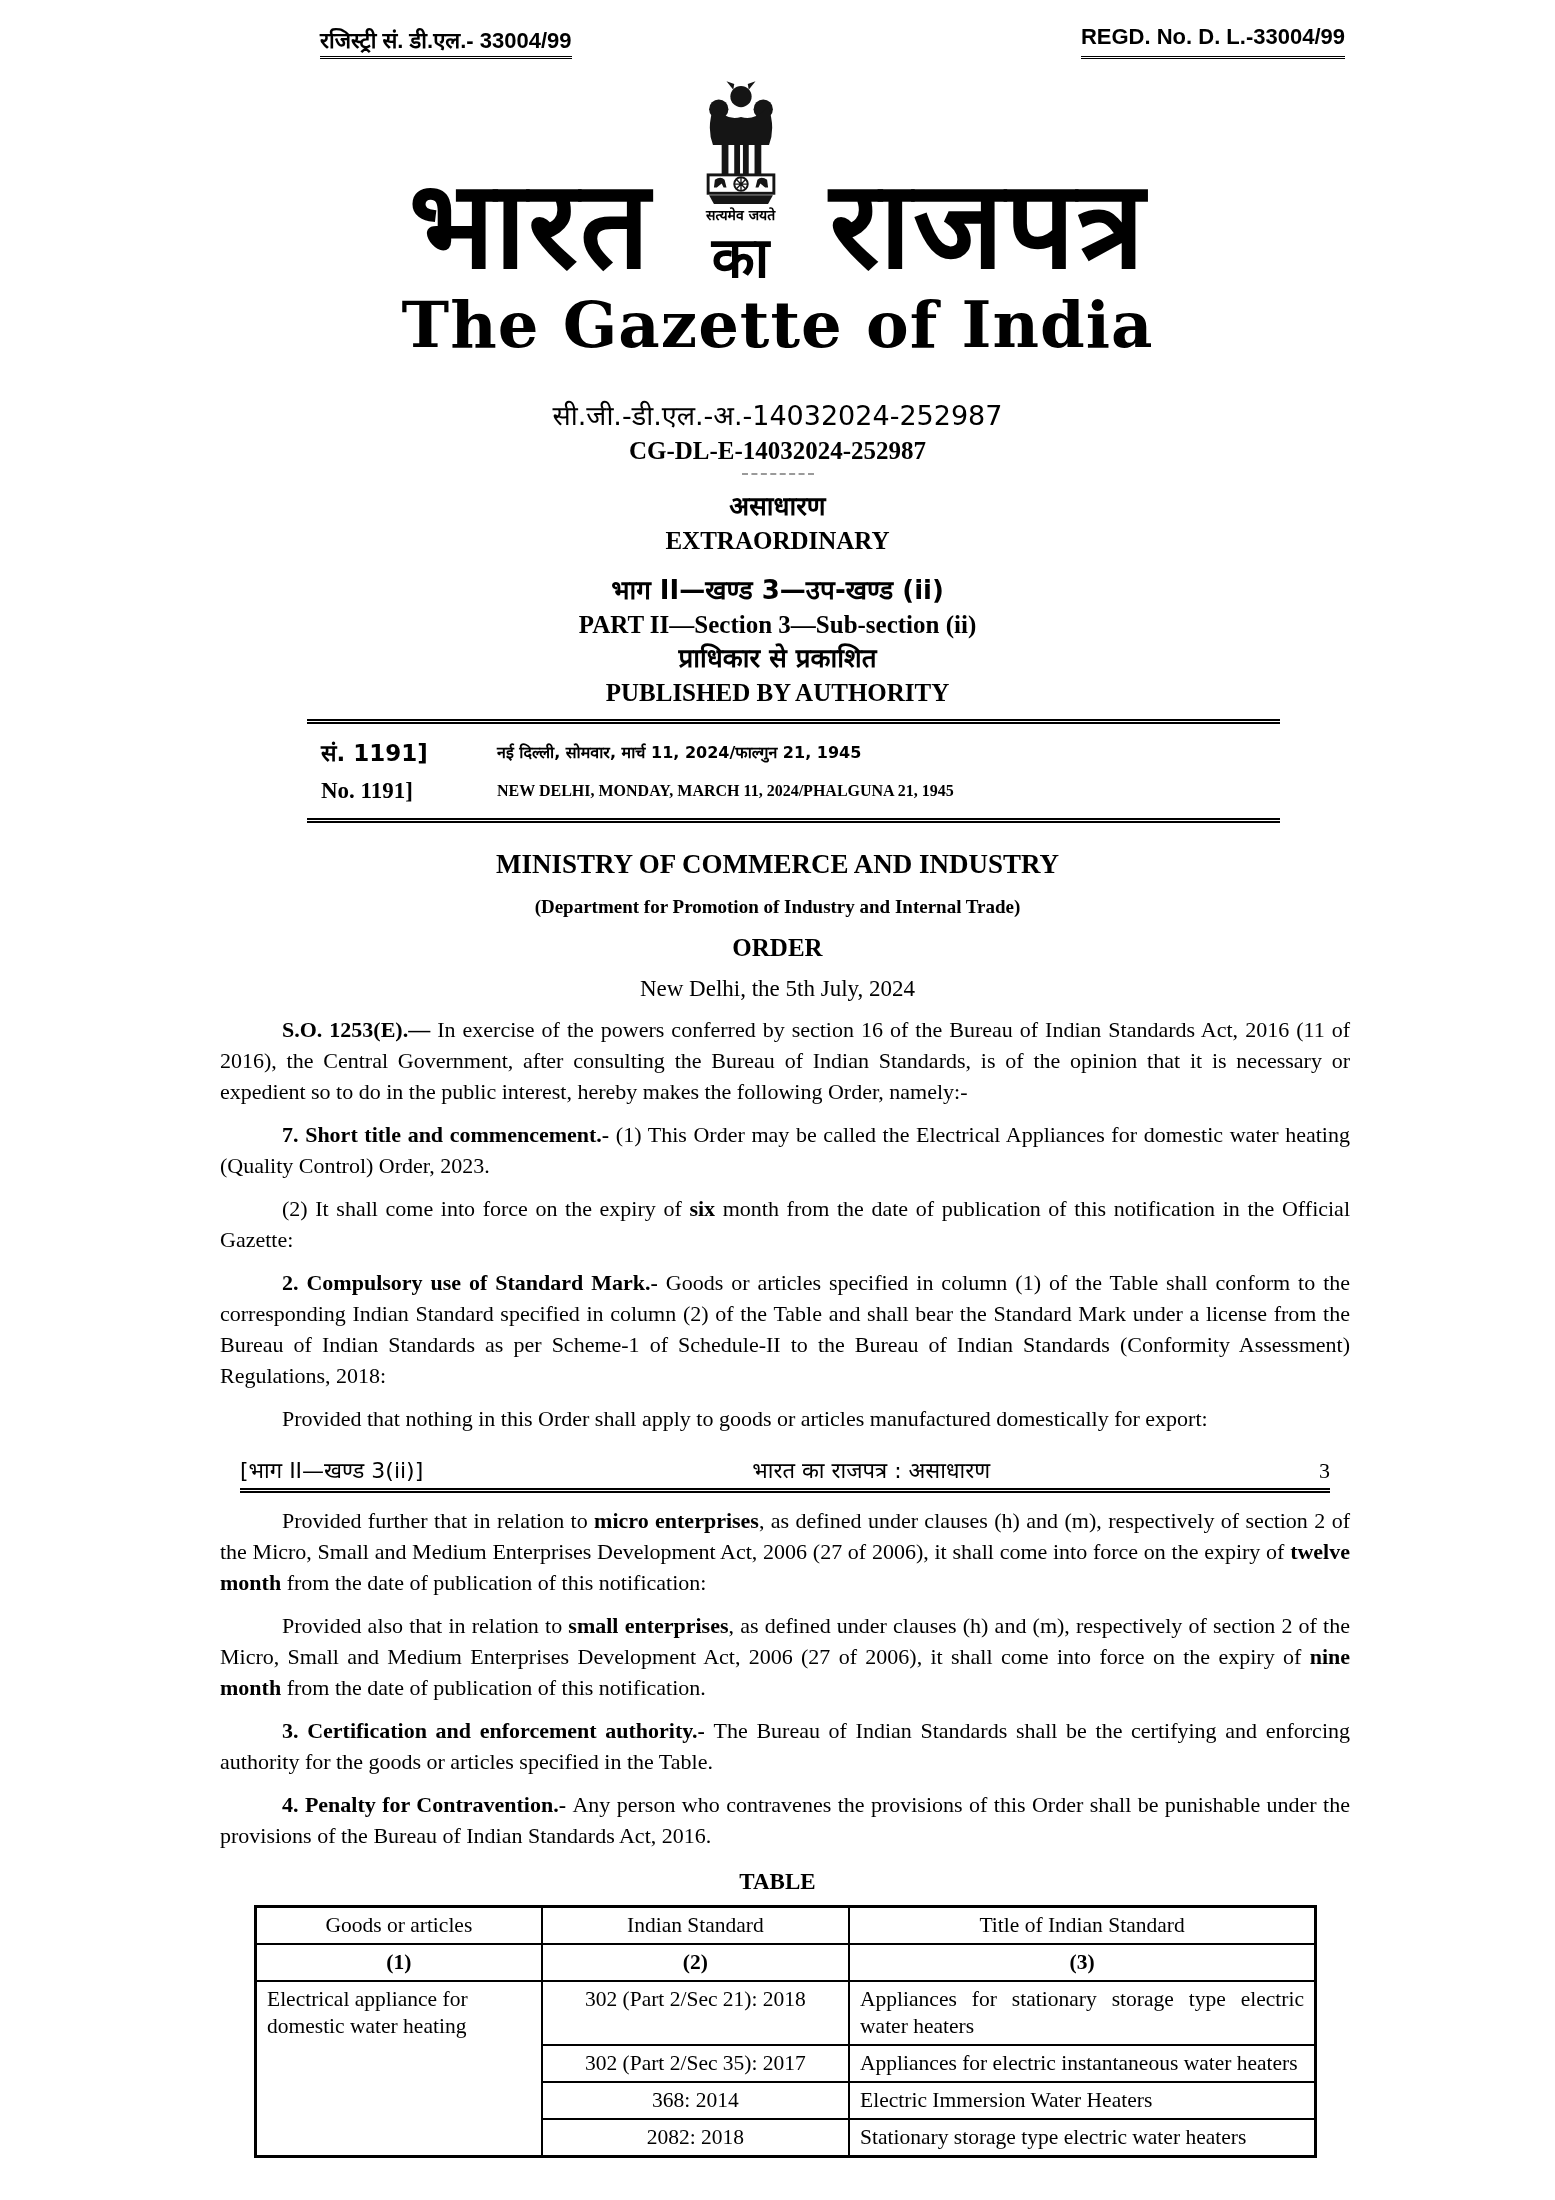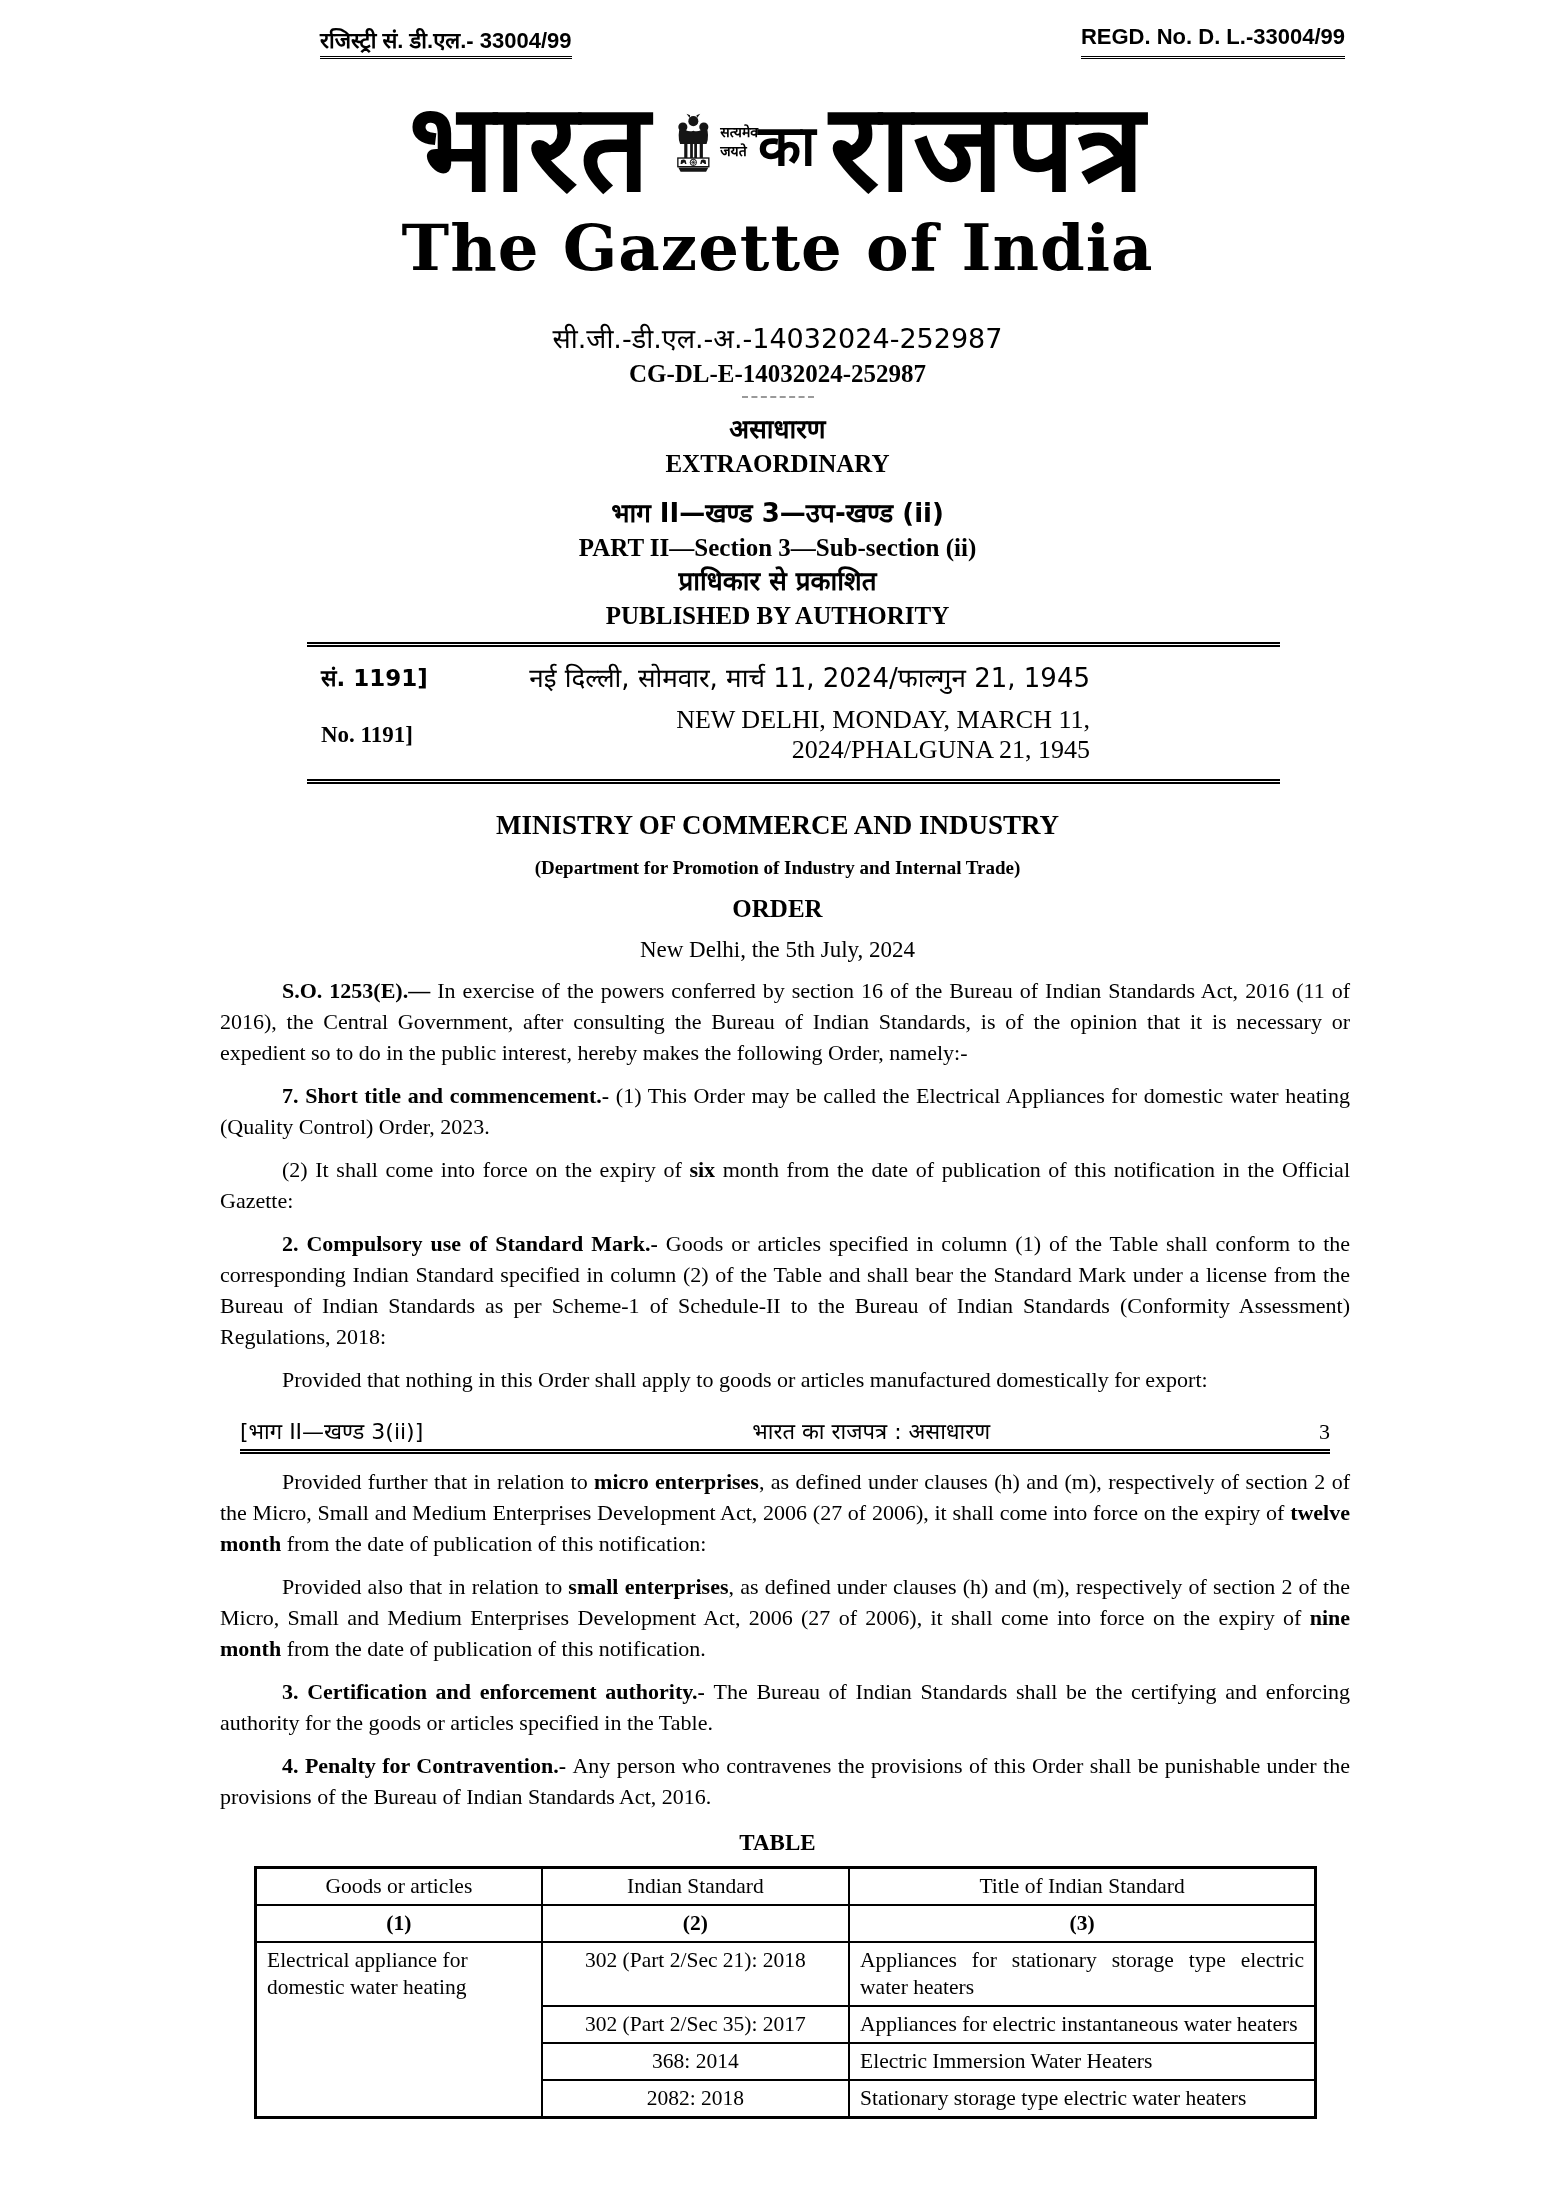--- a/index.html
+++ b/index.html
@@ -11,21 +11,21 @@
   .dev{font-family:"DejaVu Sans", sans-serif;}
 
   
   .reg-row{display:flex;justify-content:space-between;margin:24px 210px 0 320px;text-align:right;}
   .reg-item{font-family:"Liberation Sans", sans-serif;font-weight:bold;font-size:22px;
     border-bottom:3px double #000;padding-bottom:2px;}
 
   
   .masthead{display:flex;justify-content:center;align-items:flex-end;margin-top:18px;gap:14px;}
   .mast-word{font-size:122px;font-weight:bold;line-height:1;letter-spacing:2px;}
-  .mast-mid{display:flex;flex-direction:row;align-items:center;width:150px;}
+  .mast-mid{display:flex;flex-direction:column;align-items:center;width:150px;}
   .motto{font-size:14px;font-weight:bold;margin-top:-4px;}
   .mast-ka{font-size:56px;font-weight:bold;line-height:1;margin-top:6px;}
   .gazette-en{text-align:center;font-family:"DejaVu Serif", serif;font-weight:bold;
     font-size:64px;line-height:1.15;margin-top:2px;letter-spacing:1px;}
 
   .cg-hi{text-align:center;font-size:27px;margin-top:34px;}
   .cg-en{text-align:center;font-size:25px;font-weight:bold;margin-top:4px;}
   .mini-dash{width:72px;border-top:2px dashed #9a9a9a;margin:8px auto 0 auto;height:0;}
 
   .c-line{text-align:center;}
@@ -35,21 +35,21 @@
   .part-en{font-size:25px;font-weight:bold;margin-top:4px;}
   .auth-hi{font-size:26px;font-weight:bold;margin-top:0;}
   .auth-en{font-size:25px;font-weight:bold;margin-top:4px;}
 
   
   .issue-box{margin:12px 0 0 307px;width:973px;
     border-top:5px double #000;border-bottom:5px double #000;padding:12px 0 14px 0;}
   .issue-row{display:grid;grid-template-columns:190px 1fr 190px;align-items:center;}
   .issue-row + .issue-row{margin-top:10px;}
   .issue-no{font-size:23px;font-weight:bold;padding-left:14px;}
-  .issue-date{text-align:right;font-size:26px;font-weight:normal;}
+  .issue-date{text-align:left;font-size:16px;font-weight:bold;}
 
   .ministry{font-size:27px;font-weight:bold;margin-top:26px;}
   .department{font-size:19px;font-weight:bold;margin-top:16px;}
   .order-h{font-size:25px;font-weight:bold;margin-top:16px;}
   .place-date{font-size:23px;margin-top:14px;}
 
   
   .content{margin:6px 205px 0 220px;}
   .body-para{font-size:22px;line-height:31px;text-align:justify;
     text-indent:62px;margin:12px 0 0 0;}

